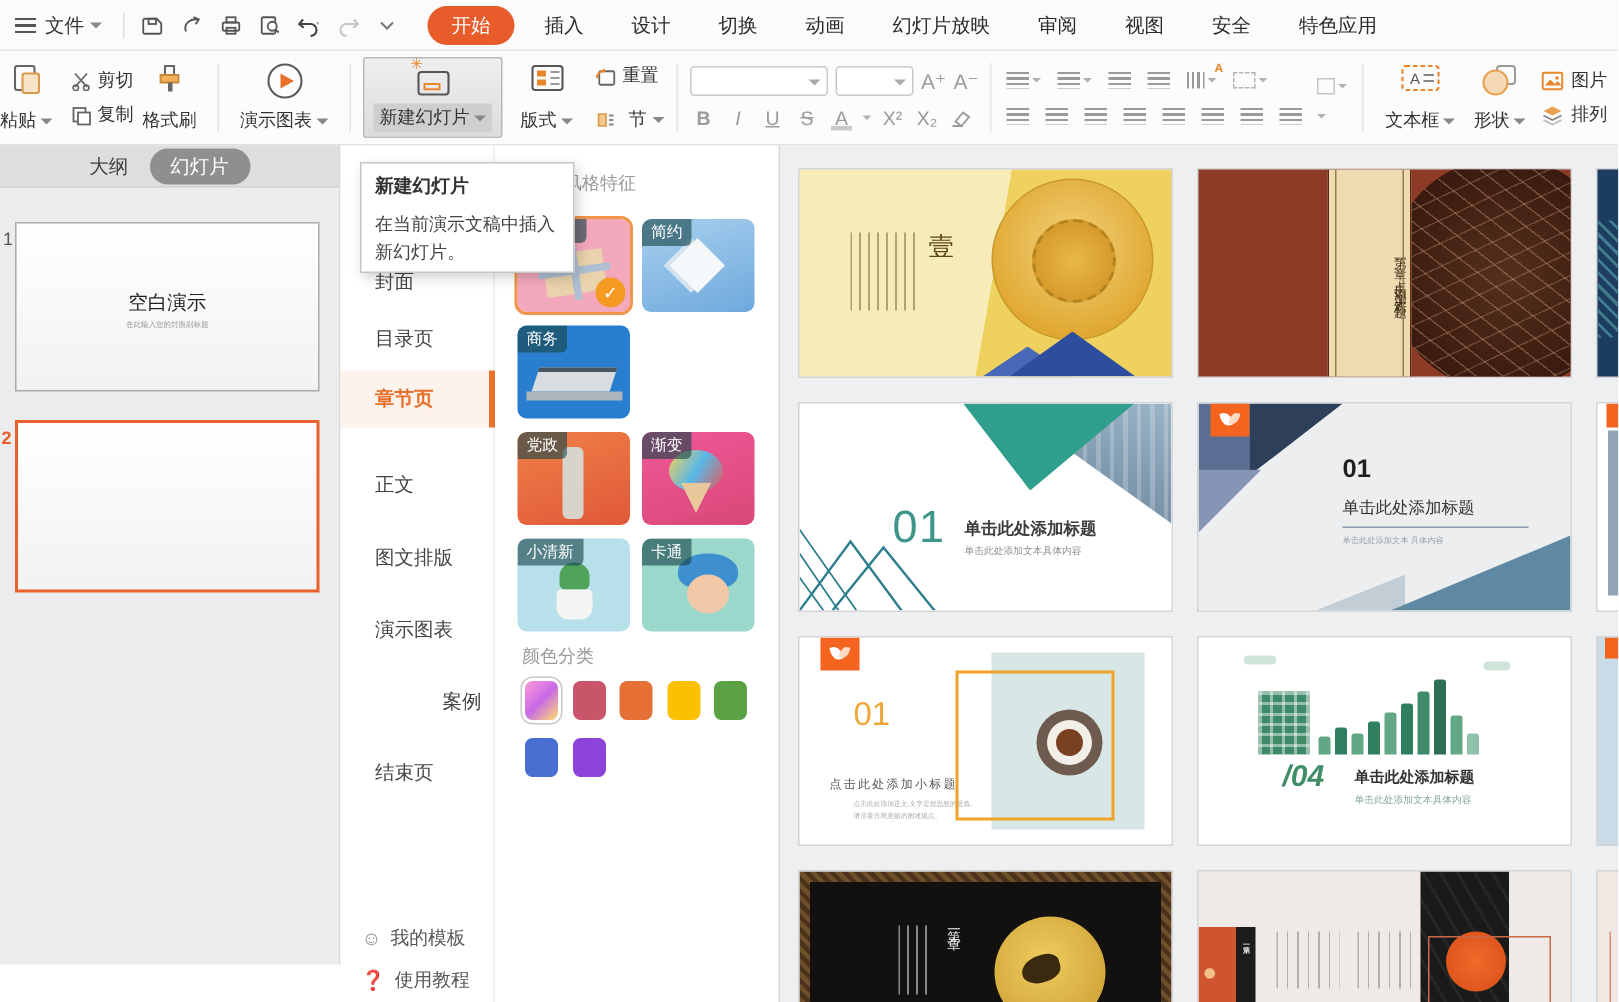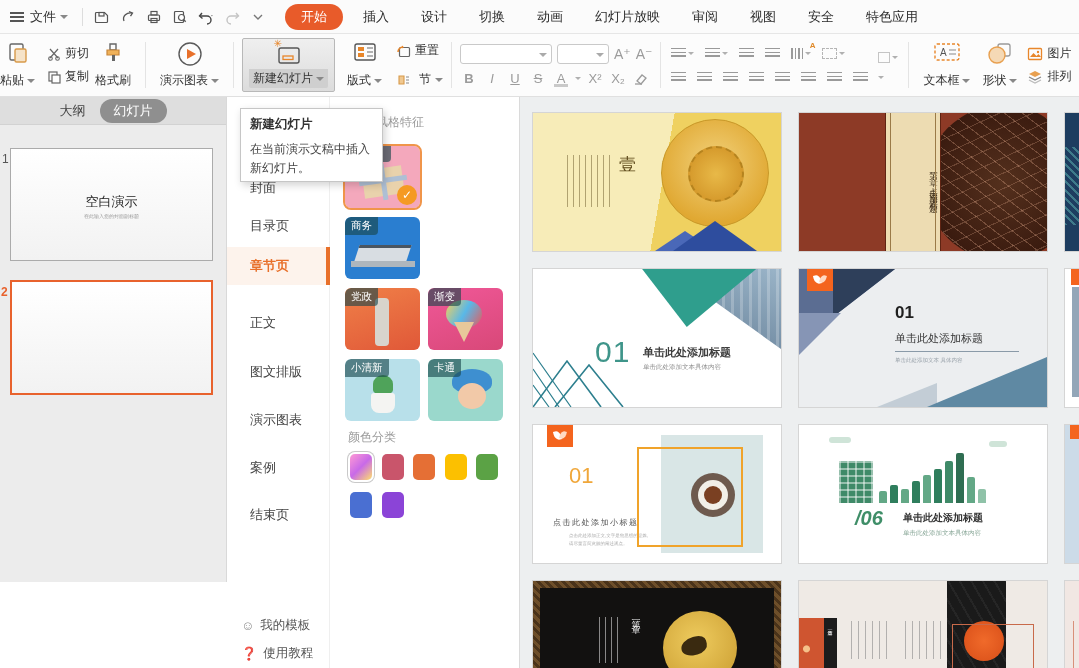--- a/index.html
+++ b/index.html
@@ -41,21 +41,21 @@
   .grow-shrink { color:#9b9b9b; font-size:14px; }
   .pic { width:15px; height:11px; background:repeating-linear-gradient(to bottom,#9a9a9a 0 1.5px,transparent 1.5px 3.6px); display:inline-block; }
   .pbtn { display:flex; align-items:center; gap:2px; padding:2px; }
   .pcaret { width:0;height:0;border-left:3px solid transparent;border-right:3px solid transparent;border-top:3px solid #b0b0b0; }
   .tdir { position:relative; }
   .tdir .a { position:absolute; right:-2px; top:-5px; color:#e08a2a; font-size:8px; font-weight:bold; }
   .parag { display:flex; flex-direction:column; gap:9px; justify-content:center; }
   .prow { display:flex; align-items:center; gap:7px; }
 
   
-  #leftpanel { position:absolute; left:0; top:97px; width:227px; height:485px; background:#ececec; border-right:1px solid #d9d9d9; }
+  #leftpanel { position:absolute; left:0; top:97px; width:227px; height:546px; background:#ececec; border-right:1px solid #d9d9d9; }
   #lp-tabs { height:28px; background:#dedede; display:flex; align-items:center; justify-content:center; gap:14px; border-bottom:1px solid #d2d2d2; }
   .lp-tab { font-size:13px; color:#444; }
   .lp-tab.pill { background:#8f8f8f; color:#fff; border-radius:12px; padding:3px 14px; }
   .thumb { position:absolute; left:10px; width:203px; background:linear-gradient(#ffffff,#f2f2f2); border:1px solid #ababab; }
   .thumb.sel { border:2px solid #e8622d; }
   .thumb-num { position:absolute; font-size:12px; color:#555; }
   .thumb-num.sel { color:#e8622d; font-weight:bold; }
   .t1-title { position:absolute; left:0; right:0; top:44px; text-align:center; font-size:13px; color:#222; }
   .t1-sub { position:absolute; left:0; right:0; top:64px; text-align:center; font-size:5px; color:#999; }
 
@@ -536,40 +536,44 @@
     <div id="cats">
       <span class="cat" style="top:82px;">封面</span>
       <span class="cat" style="top:120px;">目录页</span>
       <div class="cat-active-row" style="top:150px;">
           <span class="bar"></span>
         </div>
       <span class="cat active" style="top:160px;">章节页</span>
       <span class="cat" style="top:217px;">正文</span>
       <span class="cat" style="top:266px;">图文排版</span>
       <span class="cat" style="top:314px;">演示图表</span>
-      <span class="cat" style="top:362px;">案例</span>
+      <span class="cat" style="top:362px;margin-left:45px;">案例</span>
       <span class="cat" style="top:409px;">结束页</span>
       <div class="pfoot" style="top:520px;">
         <span class="ficon">☺</span>
         <span>我的模板</span>
       </div>
       <div class="pfoot" style="top:548px;">
         <span class="ficon">❓</span>
         <span>使用教程</span>
       </div>
     </div>
 
     <span class="styles-header" style="left:149px; top:17px;">风格特征</span>
 
     <div class="tile sel tl-gift" style="left:118px; top:49px;">
       <span class="tlabel" style="width:46px; height:16px;"></span>
       <span class="box"></span>
         <span class="ribv"></span>
         <span class="ribh"></span>
       <span class="check">✓</span>
+    </div>
+    <div class="tile tl-jianyue" style="left:201px; top:49px;">
+      <span class="cube"></span>
+        <span class="tlabel">简约</span>
     </div>
     <div class="tile tl-shangwu" style="left:118px; top:120px;">
       <span class="lap"></span>
         <span class="base"></span>
         <span class="tlabel">商务</span>
     </div>
     <div class="tile tl-dangzheng" style="left:118px; top:191px;">
       <span class="col"></span>
         <span class="tlabel">党政</span>
     </div>
@@ -672,21 +676,21 @@
         <span class="bar" style="height:18px;background:#2f7e5d;"></span>
         <span class="bar" style="height:14px;background:#63a886;"></span>
         <span class="bar" style="height:22px;background:#2f7e5d;"></span>
         <span class="bar" style="height:28px;background:#63a886;"></span>
         <span class="bar" style="height:34px;background:#2f7e5d;"></span>
         <span class="bar" style="height:42px;background:#3f8a68;"></span>
         <span class="bar" style="height:50px;background:#2f6e52;"></span>
         <span class="bar" style="height:26px;background:#63a886;"></span>
         <span class="bar" style="height:14px;background:#8fc2a8;"></span>
       </div>
-      <span class="num">/06</span>
+      <span class="num">/04</span>
       <span class="title">单击此处添加标题</span>
       <span class="sub">单击此处添加文本具体内容</span>
     </div>
     <div class="card sv-blue" style="left:544px; top:327px;">
         <span class="ob"></span>
       </div>
 
     <div class="card sG" style="left:12px; top:483px;">
       <div class="inner"></div>
       <span class="moon"></span>

